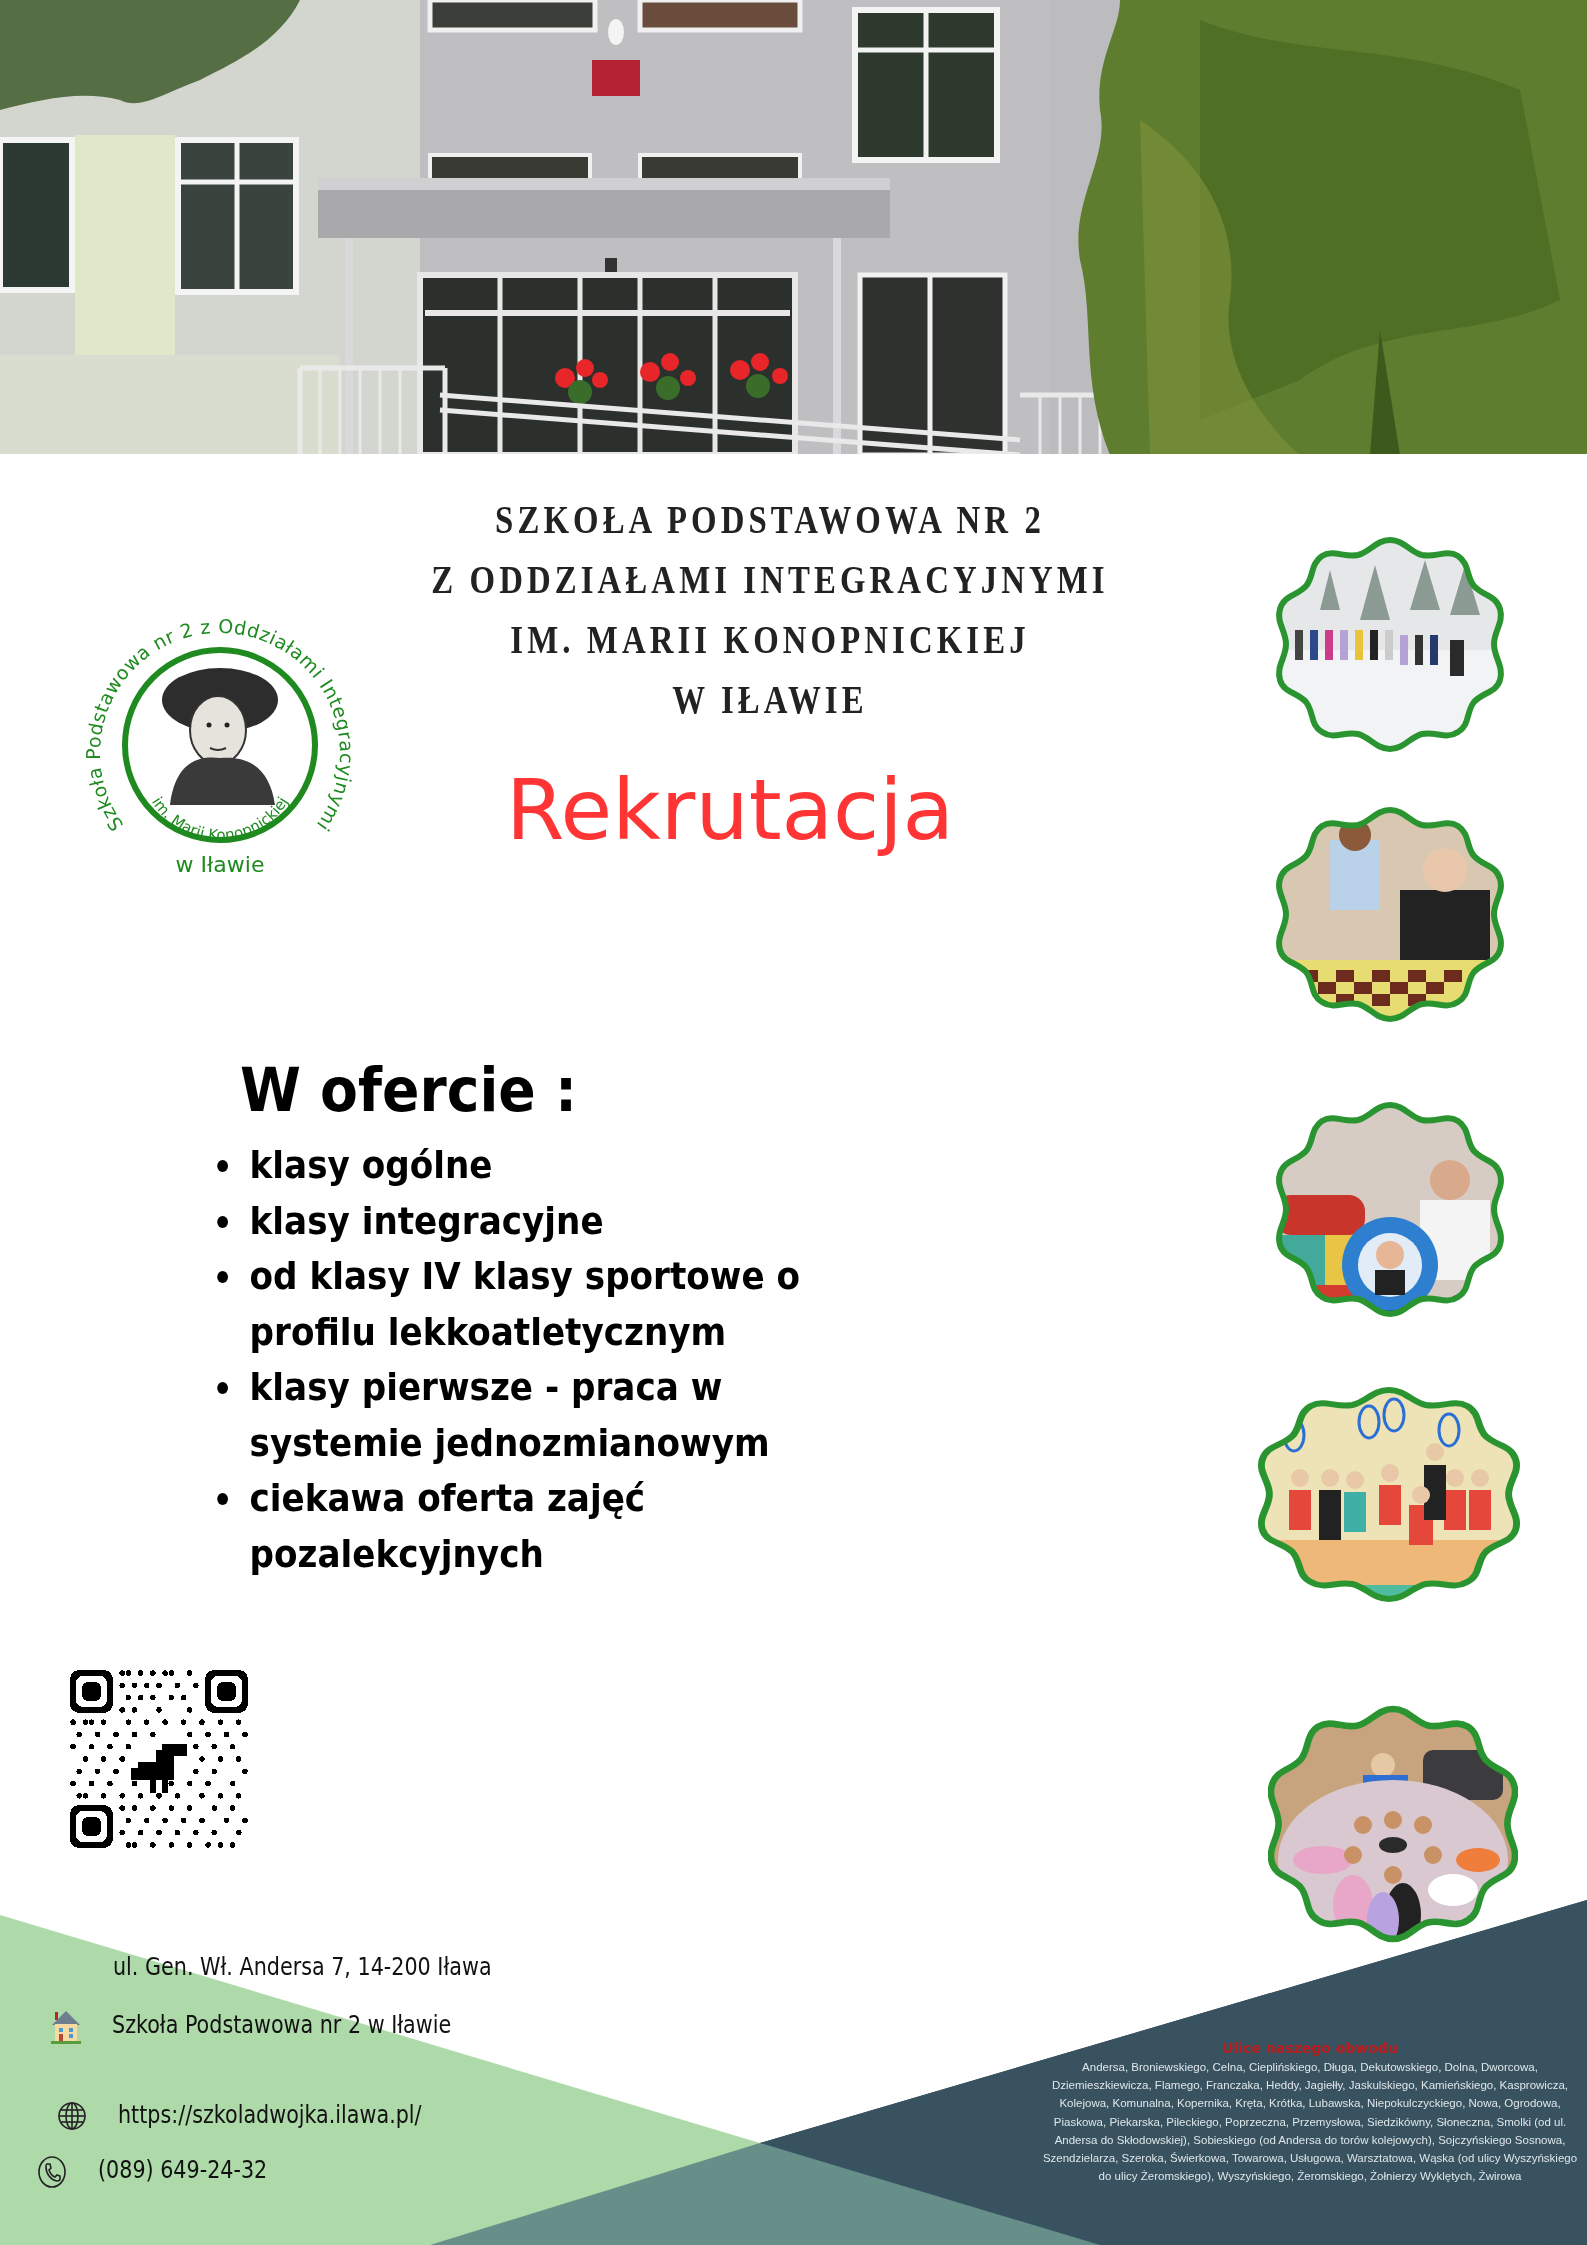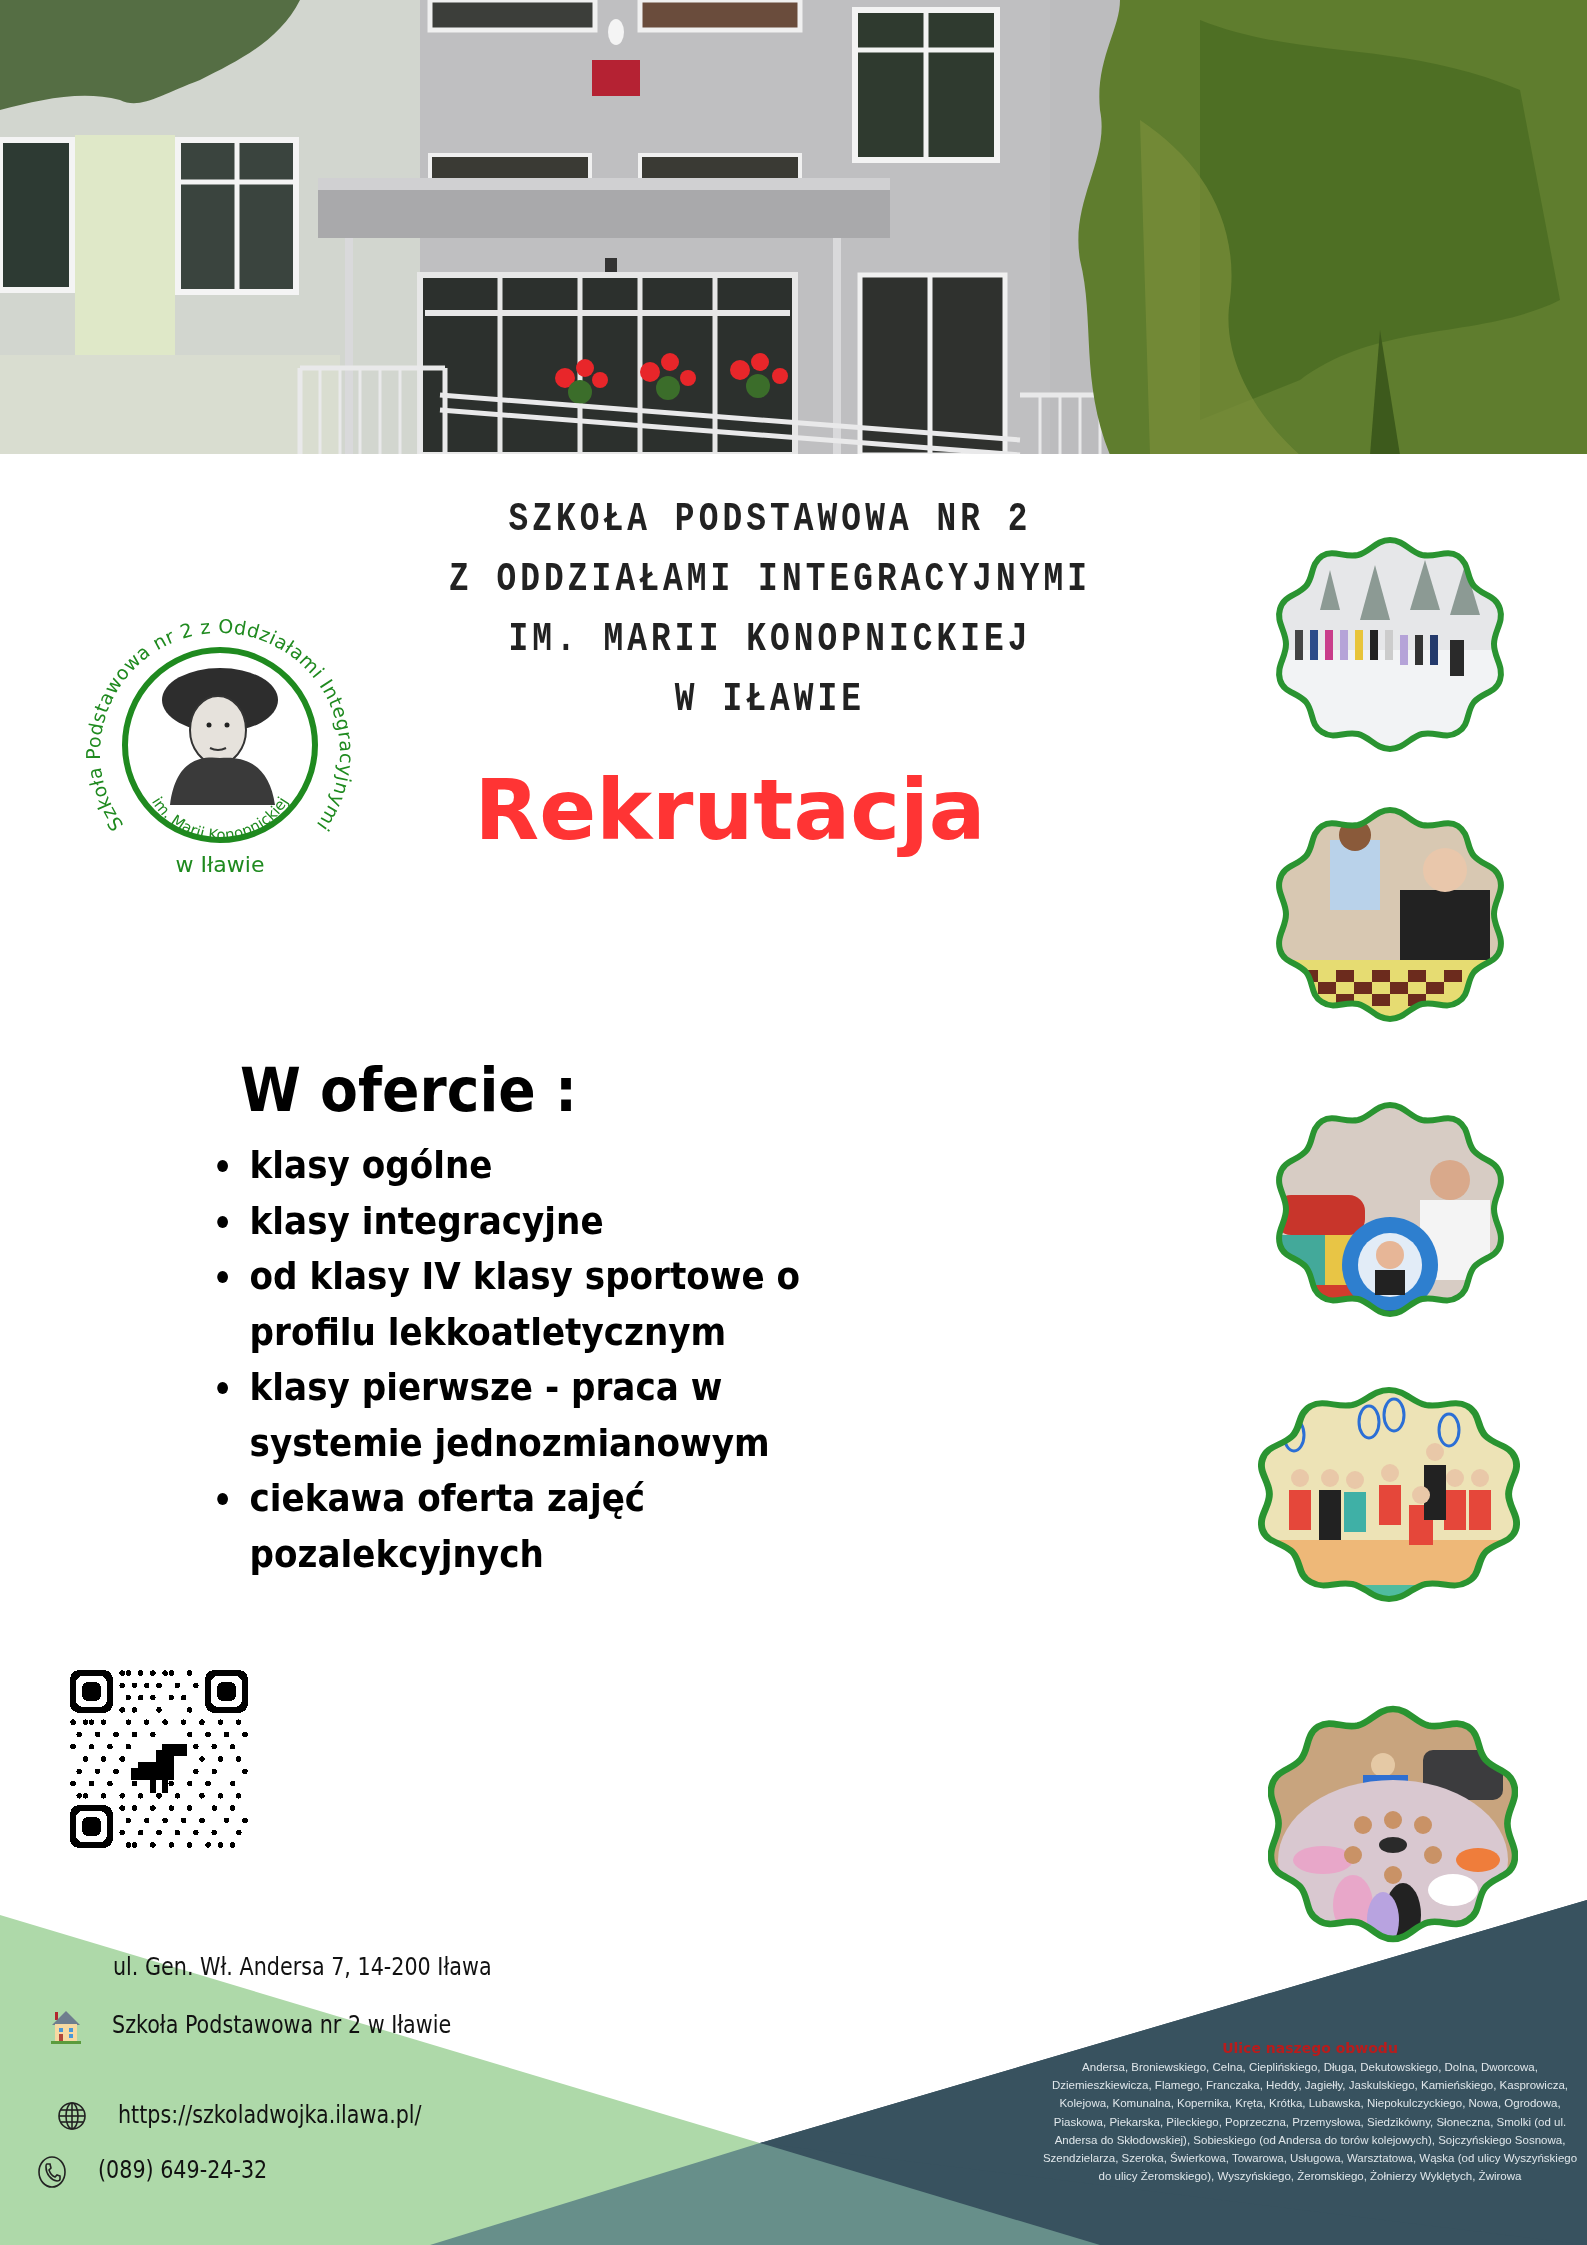--- a/index.html
+++ b/index.html
@@ -4,24 +4,24 @@
   <style>
     html, body { margin: 0; padding: 0; }
     body { width: 1587px; height: 2245px; position: relative; overflow: hidden; background: #ffffff; font-family: "DejaVu Sans", sans-serif; color: #111; }
     .abs { position: absolute; }
 
     
     #hero { left: 0; top: 0; width: 1587px; height: 455px; overflow: hidden; background: #bdbdbf; }
     #hero svg { display: block; }
 
     
-    #school-title { left: 340px; top: 490px; width: 860px; text-align: center; font-family: Liberation Mono, monospace; font-stretch: condensed; font-weight: bold; font-size: 40px; letter-spacing: 5px; line-height: 60px; color: #222; }
+    #school-title { left: 340px; top: 490px; width: 860px; text-align: center; font-family: Liberation Serif, serif; font-stretch: condensed; font-weight: bold; font-size: 40px; letter-spacing: 5px; line-height: 60px; color: #222; }
     #school-title div { transform: scaleX(0.82); }
 
-    #recruit-title { left: 440px; top: 760px; width: 580px; text-align: center; font-family: "DejaVu Sans", sans-serif; font-weight: bold; font-size: 84px; color: #ff3434; letter-spacing: 0px; line-height: 100px; }
+    #recruit-title { left: 440px; top: 760px; width: 580px; text-align: center; font-family: "DejaVu Sans", sans-serif; font-weight: normal; font-size: 84px; color: #ff3434; letter-spacing: 0px; line-height: 100px; }
 
     #logo { left: 70px; top: 590px; width: 300px; height: 300px; }
 
     
     #offer-heading { left: 240px; top: 1050px; font-family: "DejaVu Sans", sans-serif; font-weight: bold; font-size: 60px; color: #000; line-height: 80px; transform: scaleX(0.92); transform-origin: left; }
     #offer-list { left: 210px; top: 1138px; width: 820px; margin: 0; padding: 0; list-style: none; }
     #offer-list li { position: relative; padding-left: 44px; font-family: "DejaVu Sans", sans-serif; font-weight: bold; font-size: 38px; line-height: 55.5px; color: #000; transform: scaleX(0.9); transform-origin: left; }
     #offer-list li .bullet { position: absolute; left: 8px; top: 22px; width: 12px; height: 12px; border-radius: 50%; background: #000; }
 
     

